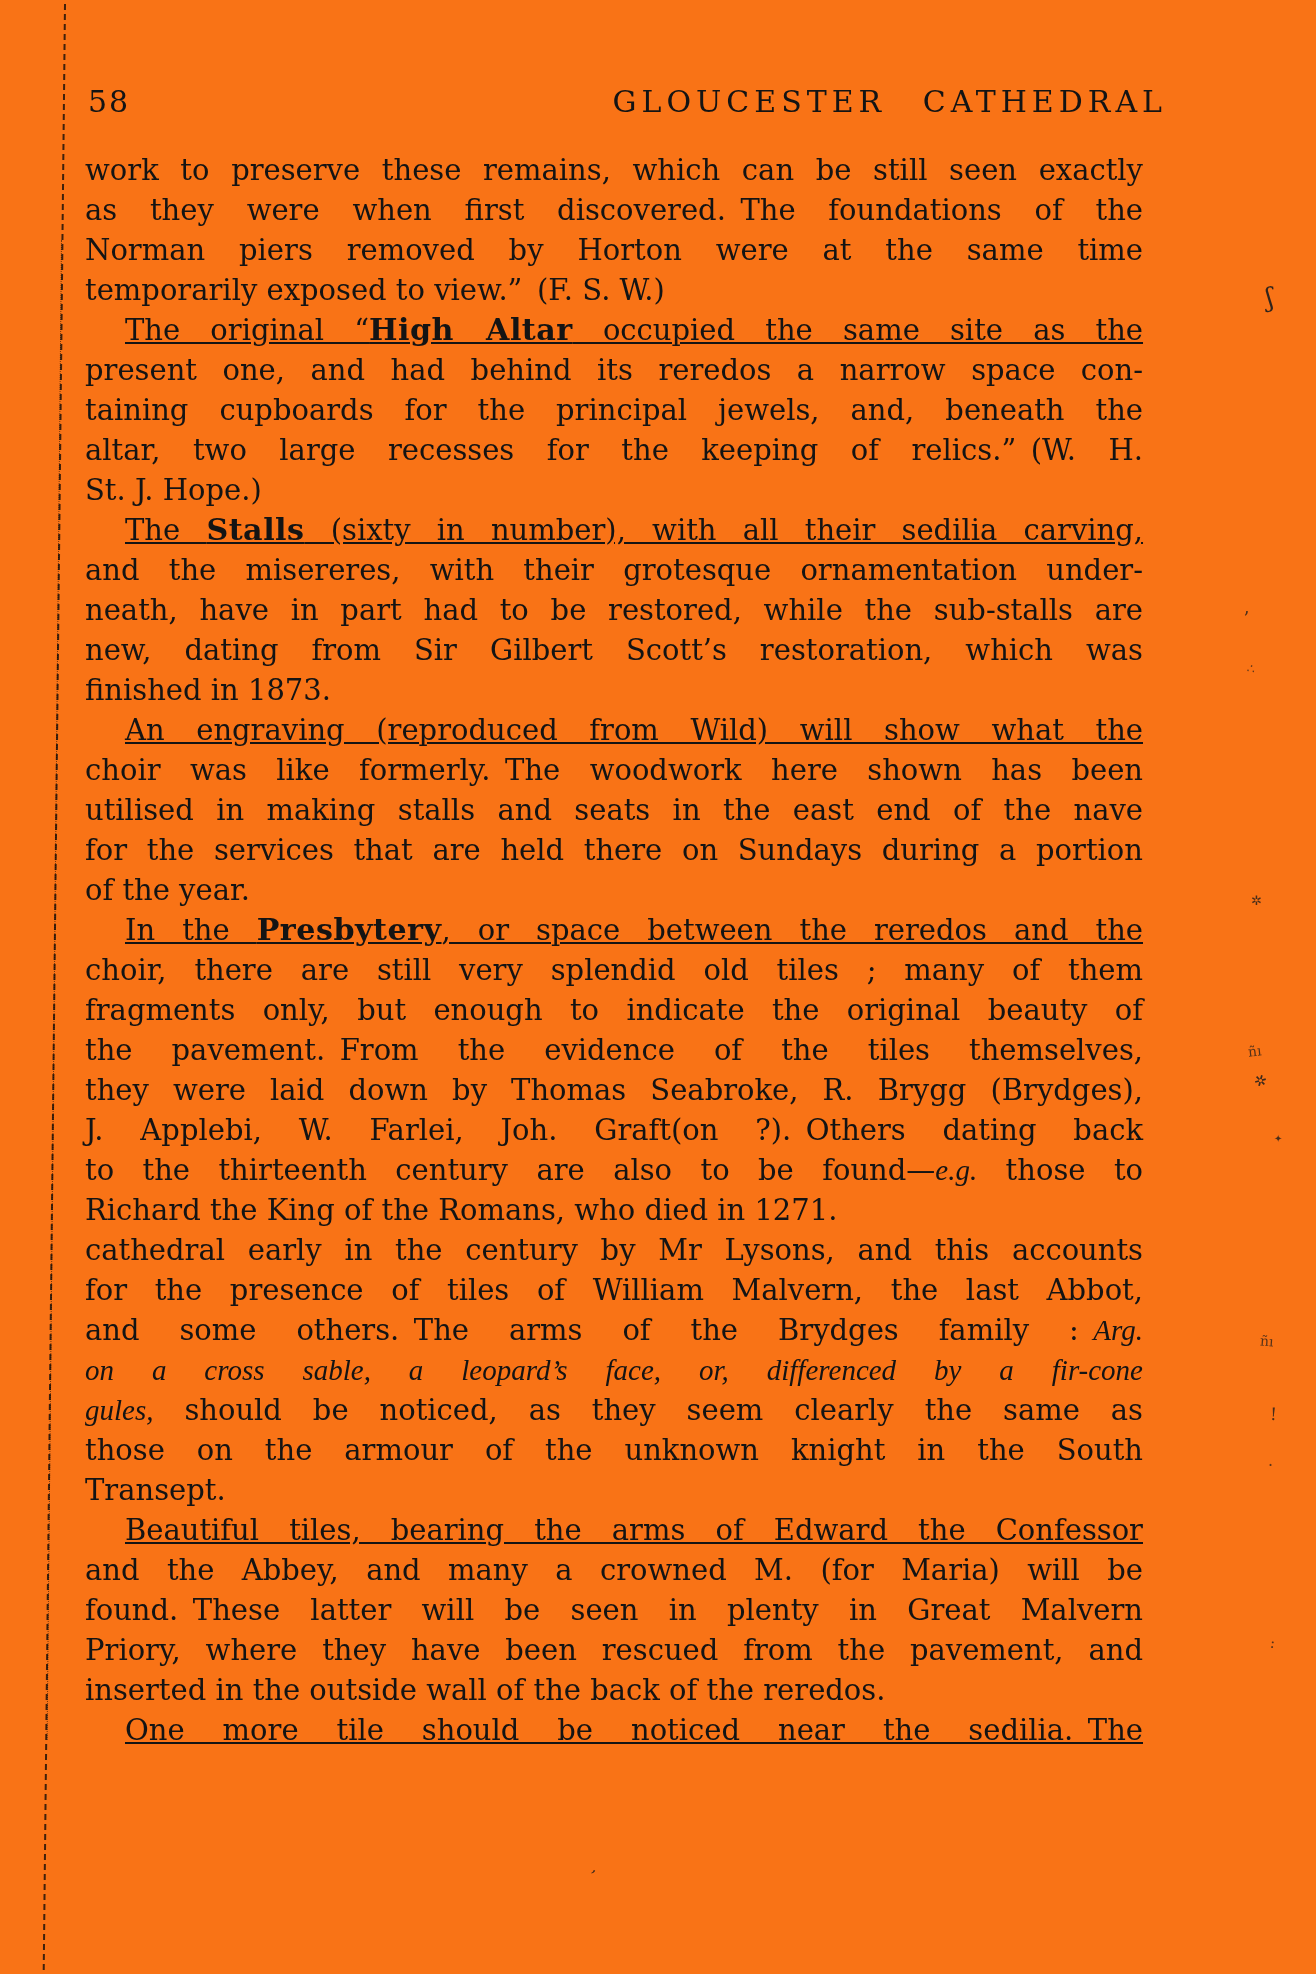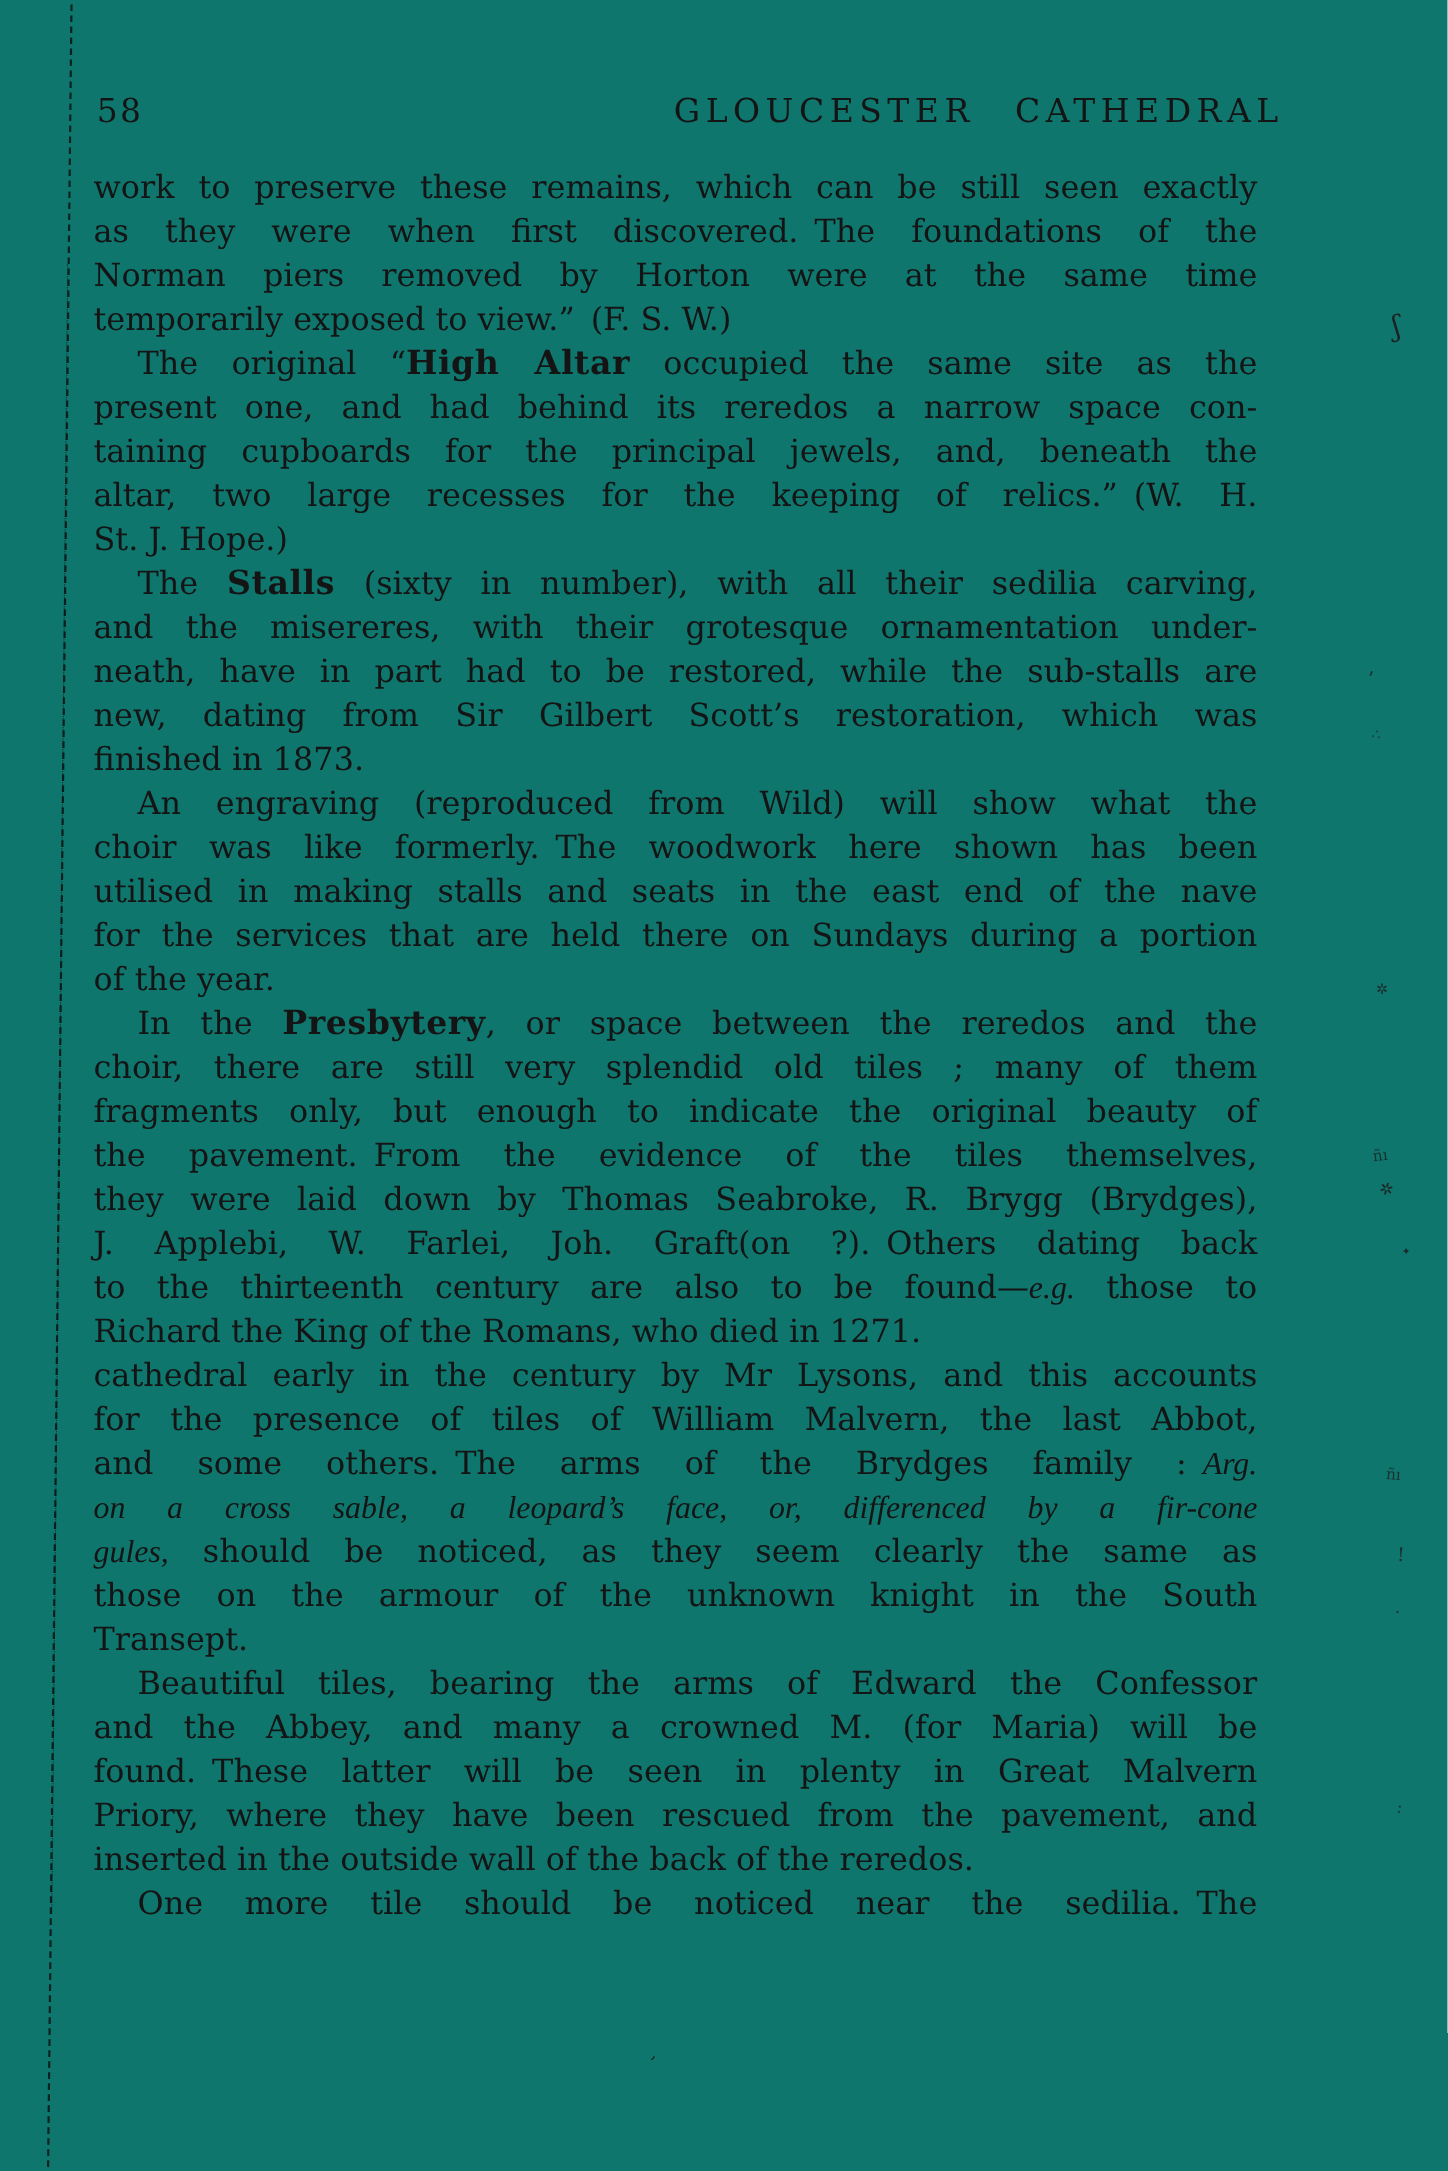--- a/index.html
+++ b/index.html
@@ -1,19 +1,19 @@
 <!DOCTYPE html>
 <html><head>
 <meta charset="utf-8">
 <style>
   html,body{margin:0;padding:0;background:#ffffff;}
   .page{
     position:relative;
     width:1316px;height:1974px;
-    background:#0f766e;
+    background:#f97316;
     overflow:hidden;
     font-family:"DejaVu Serif","Liberation Serif",serif;
     color:#141414;
   }
   
   .gutter{
     position:absolute;top:4px;left:64px;height:1966px;width:0;
     border-left:2px dashed rgba(10,10,10,0.78);
     transform:rotate(0.62deg);transform-origin:top left;
   }
@@ -40,21 +40,21 @@
   }
   .line{
     height:40px;line-height:40px;
     font-size:29px;
     text-align:justify;
     text-align-last:justify;
     text-justify:inter-word;
     white-space:normal;
   }
   .line.plast{text-align-last:left;}
-  .line.pfirst{text-indent:40px;}
+  .line.pfirst{text-indent:40px;text-decoration:underline;}
   .b{font-weight:700;font-size:1.04em;letter-spacing:0.5px;}
   .i{font-style:italic;font-family:Liberation Serif, serif;}
   .artifact{
     position:absolute;
     color:#1c1c1c;
     opacity:0.85;
     line-height:1;
     font-family:"DejaVu Serif",serif;
   }
 </style>

